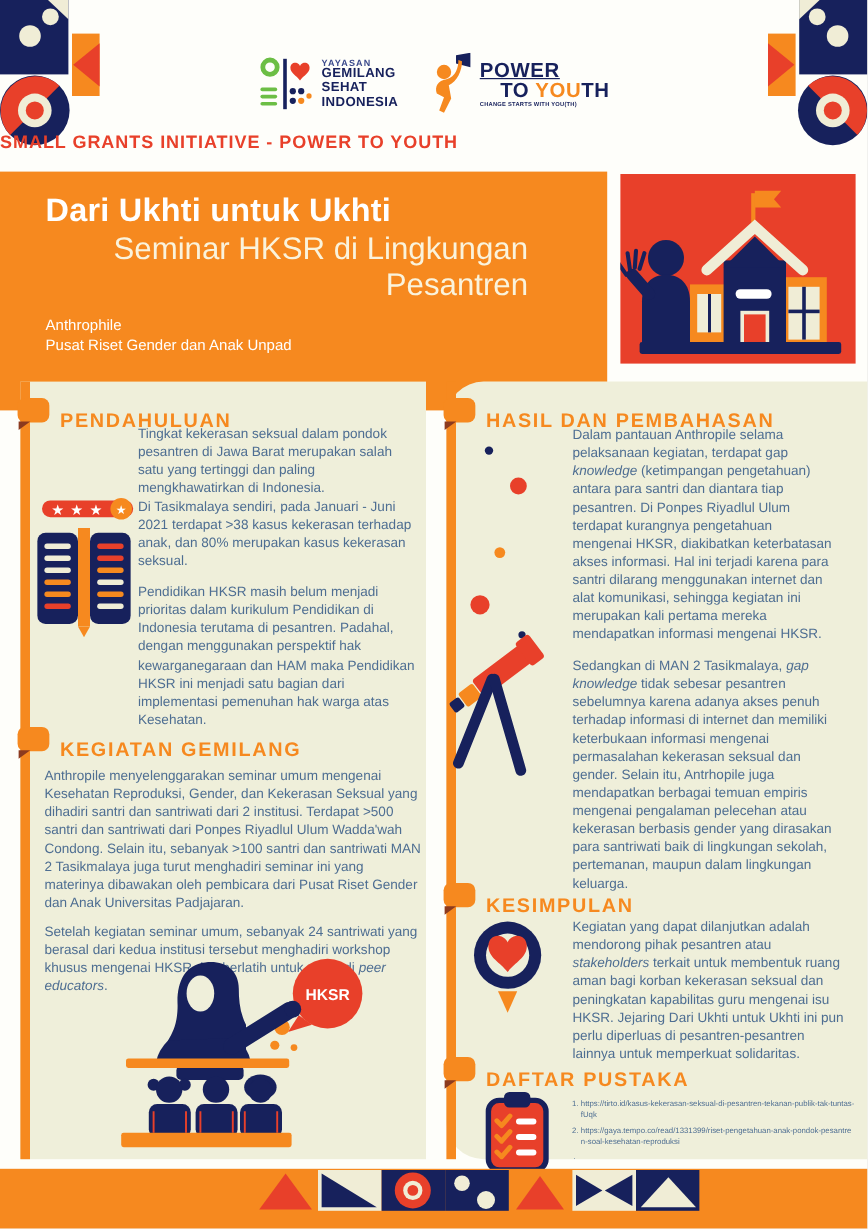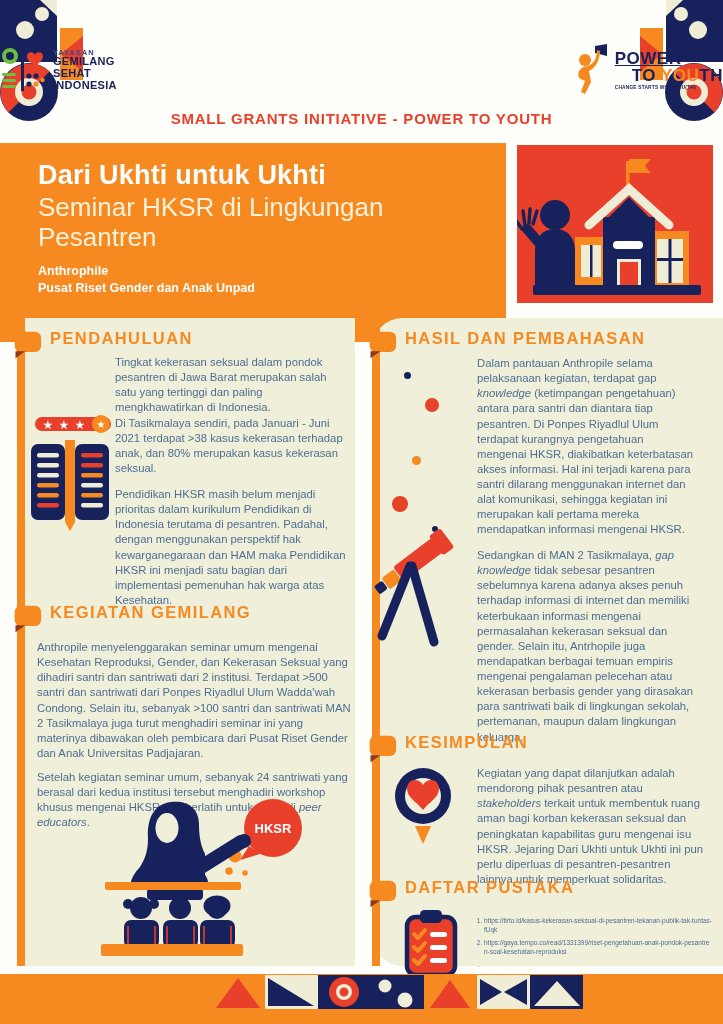--- a/index.html
+++ b/index.html
@@ -5,44 +5,44 @@
   :root{
     --orange:#F6891F; --red:#E8402A; --navy:#17215C; --cream:#F0EDD6;
     --panel:#EFEFDA; --text:#4E6E92; --maroon:#8C3A1E; --green:#6CBE45; --bg:#FEFEFA;
   }
   *{margin:0;padding:0;box-sizing:border-box;}
   body{background:#ddd;font-family:"Liberation Sans",sans-serif;}
   .poster{position:relative;width:723px;height:1024px;background:var(--bg);margin:0 auto;overflow:hidden;}
   .abs{position:absolute;}
 
   
-  .logo-row{position:absolute;top:44px;left:0;width:723px;display:flex;justify-content:space-between;align-items:center;gap:26px;}
+  .logo-row{position:absolute;top:44px;left:0;width:723px;display:flex;justify-content:center;align-items:center;gap:26px;}
   .ygsi-text{color:var(--navy);font-weight:bold;font-size:11px;line-height:1.06;letter-spacing:.3px;}
   .ygsi-text .small{font-size:7.5px;font-weight:bold;letter-spacing:1px;color:#3B4A8C;}
   .pty-text{line-height:1.0;}
   .pty-l1{color:var(--navy);font-weight:bold;font-size:17px;letter-spacing:.5px;text-decoration:underline;}
   .pty-l2{color:var(--navy);font-weight:bold;font-size:17px;letter-spacing:.5px;margin-left:17px;}
   .pty-l2 .you{color:var(--orange);}
   .pty-tag{color:var(--navy);font-size:4.8px;font-weight:bold;letter-spacing:.2px;margin-top:2px;}
-  .badge{position:absolute;top:110px;left:0;width:723px;text-align:center;color:var(--red);
+  .badge{position:absolute;top:110px;left:0;width:723px;color:var(--red);
          font-weight:bold;font-size:15px;letter-spacing:.8px;}
 
   .band{position:absolute;top:143px;left:0;width:506px;height:199px;background:var(--orange);}
   .band h1{color:#fff;font-size:27px;font-weight:bold;padding:17px 0 0 38px;letter-spacing:.2px;}
-  .band h2{color:#FAF3DC;font-size:26px;font-weight:normal;padding:2px 0 0 38px;width:440px;line-height:1.15;}
-  .band .auth{color:#fff;font-size:12.5px;font-weight:bold;padding:10px 0 0 38px;line-height:1.35;}
+  .band h2{color:#FAF3DC;font-size:26px;font-weight:normal;padding:2px 0 0 38px;width:440px;line-height:1.15;text-align:right;}
+  .band .auth{color:#fff;font-size:12.5px;font-weight:normal;padding:10px 0 0 38px;line-height:1.35;}
 
   .housebox{position:absolute;top:145px;left:517px;width:196px;height:158px;background:var(--red);}
 
   
   .panel{position:absolute;top:318px;width:338px;height:648px;background:var(--panel);}
   .panel::before{content:"";position:absolute;left:0;top:0;bottom:0;width:8px;background:var(--orange);}
   .panel-l{left:17px;}
   .panel-r{left:372px;width:382px;border-radius:31px;}
-  .sec-head{position:absolute;display:flex;align-items:flex-start;gap:8px;}
+  .sec-head{position:absolute;display:flex;align-items:flex-end;gap:8px;}
   .sec-title{color:var(--orange);font-weight:bold;font-size:16.5px;letter-spacing:1.4px;}
   .body-text{color:var(--text);font-size:11.3px;line-height:1.34;}
   .it{font-style:italic;text-align:center;}
   .refs{color:var(--text);font-size:6.5px;line-height:1.45;}
   .refs ol{list-style-position:outside;padding-left:14px;}
   .refs li{margin-bottom:3px;word-break:break-all;}
   .dot{position:absolute;border-radius:50%;}
 
   .bottom-band{position:absolute;left:0;top:974px;width:723px;height:50px;background:var(--orange);}
 </style>

